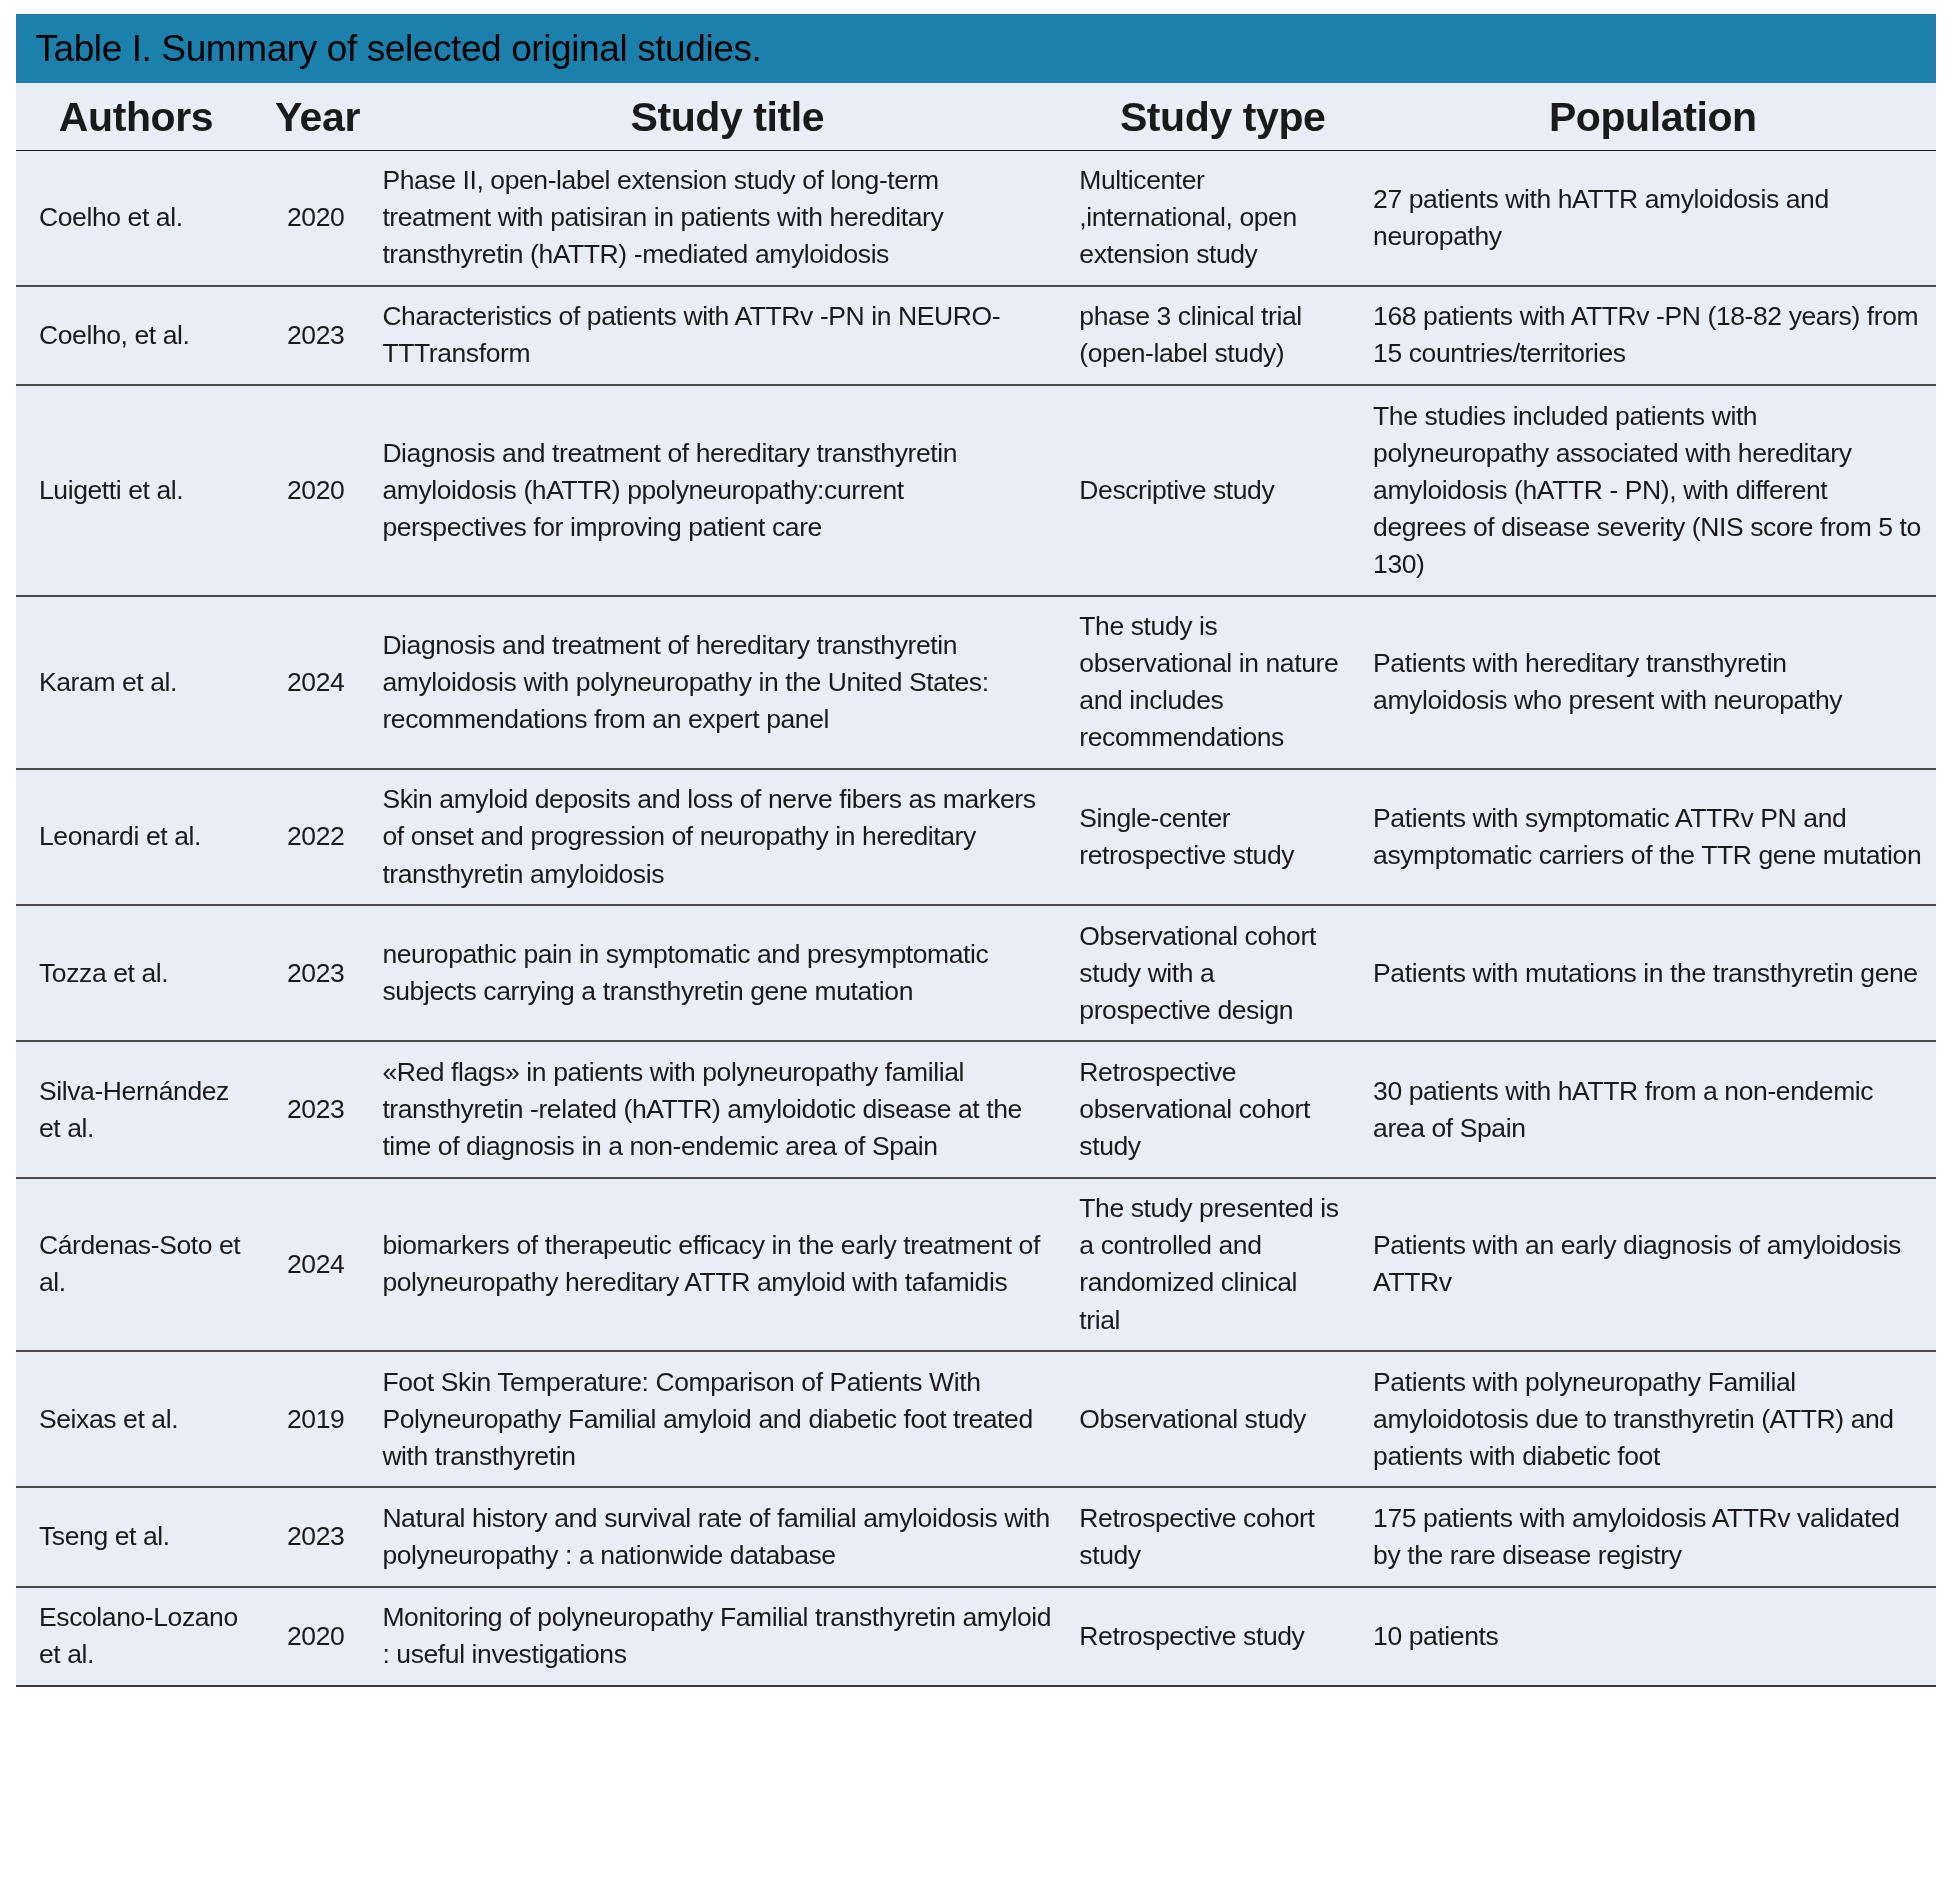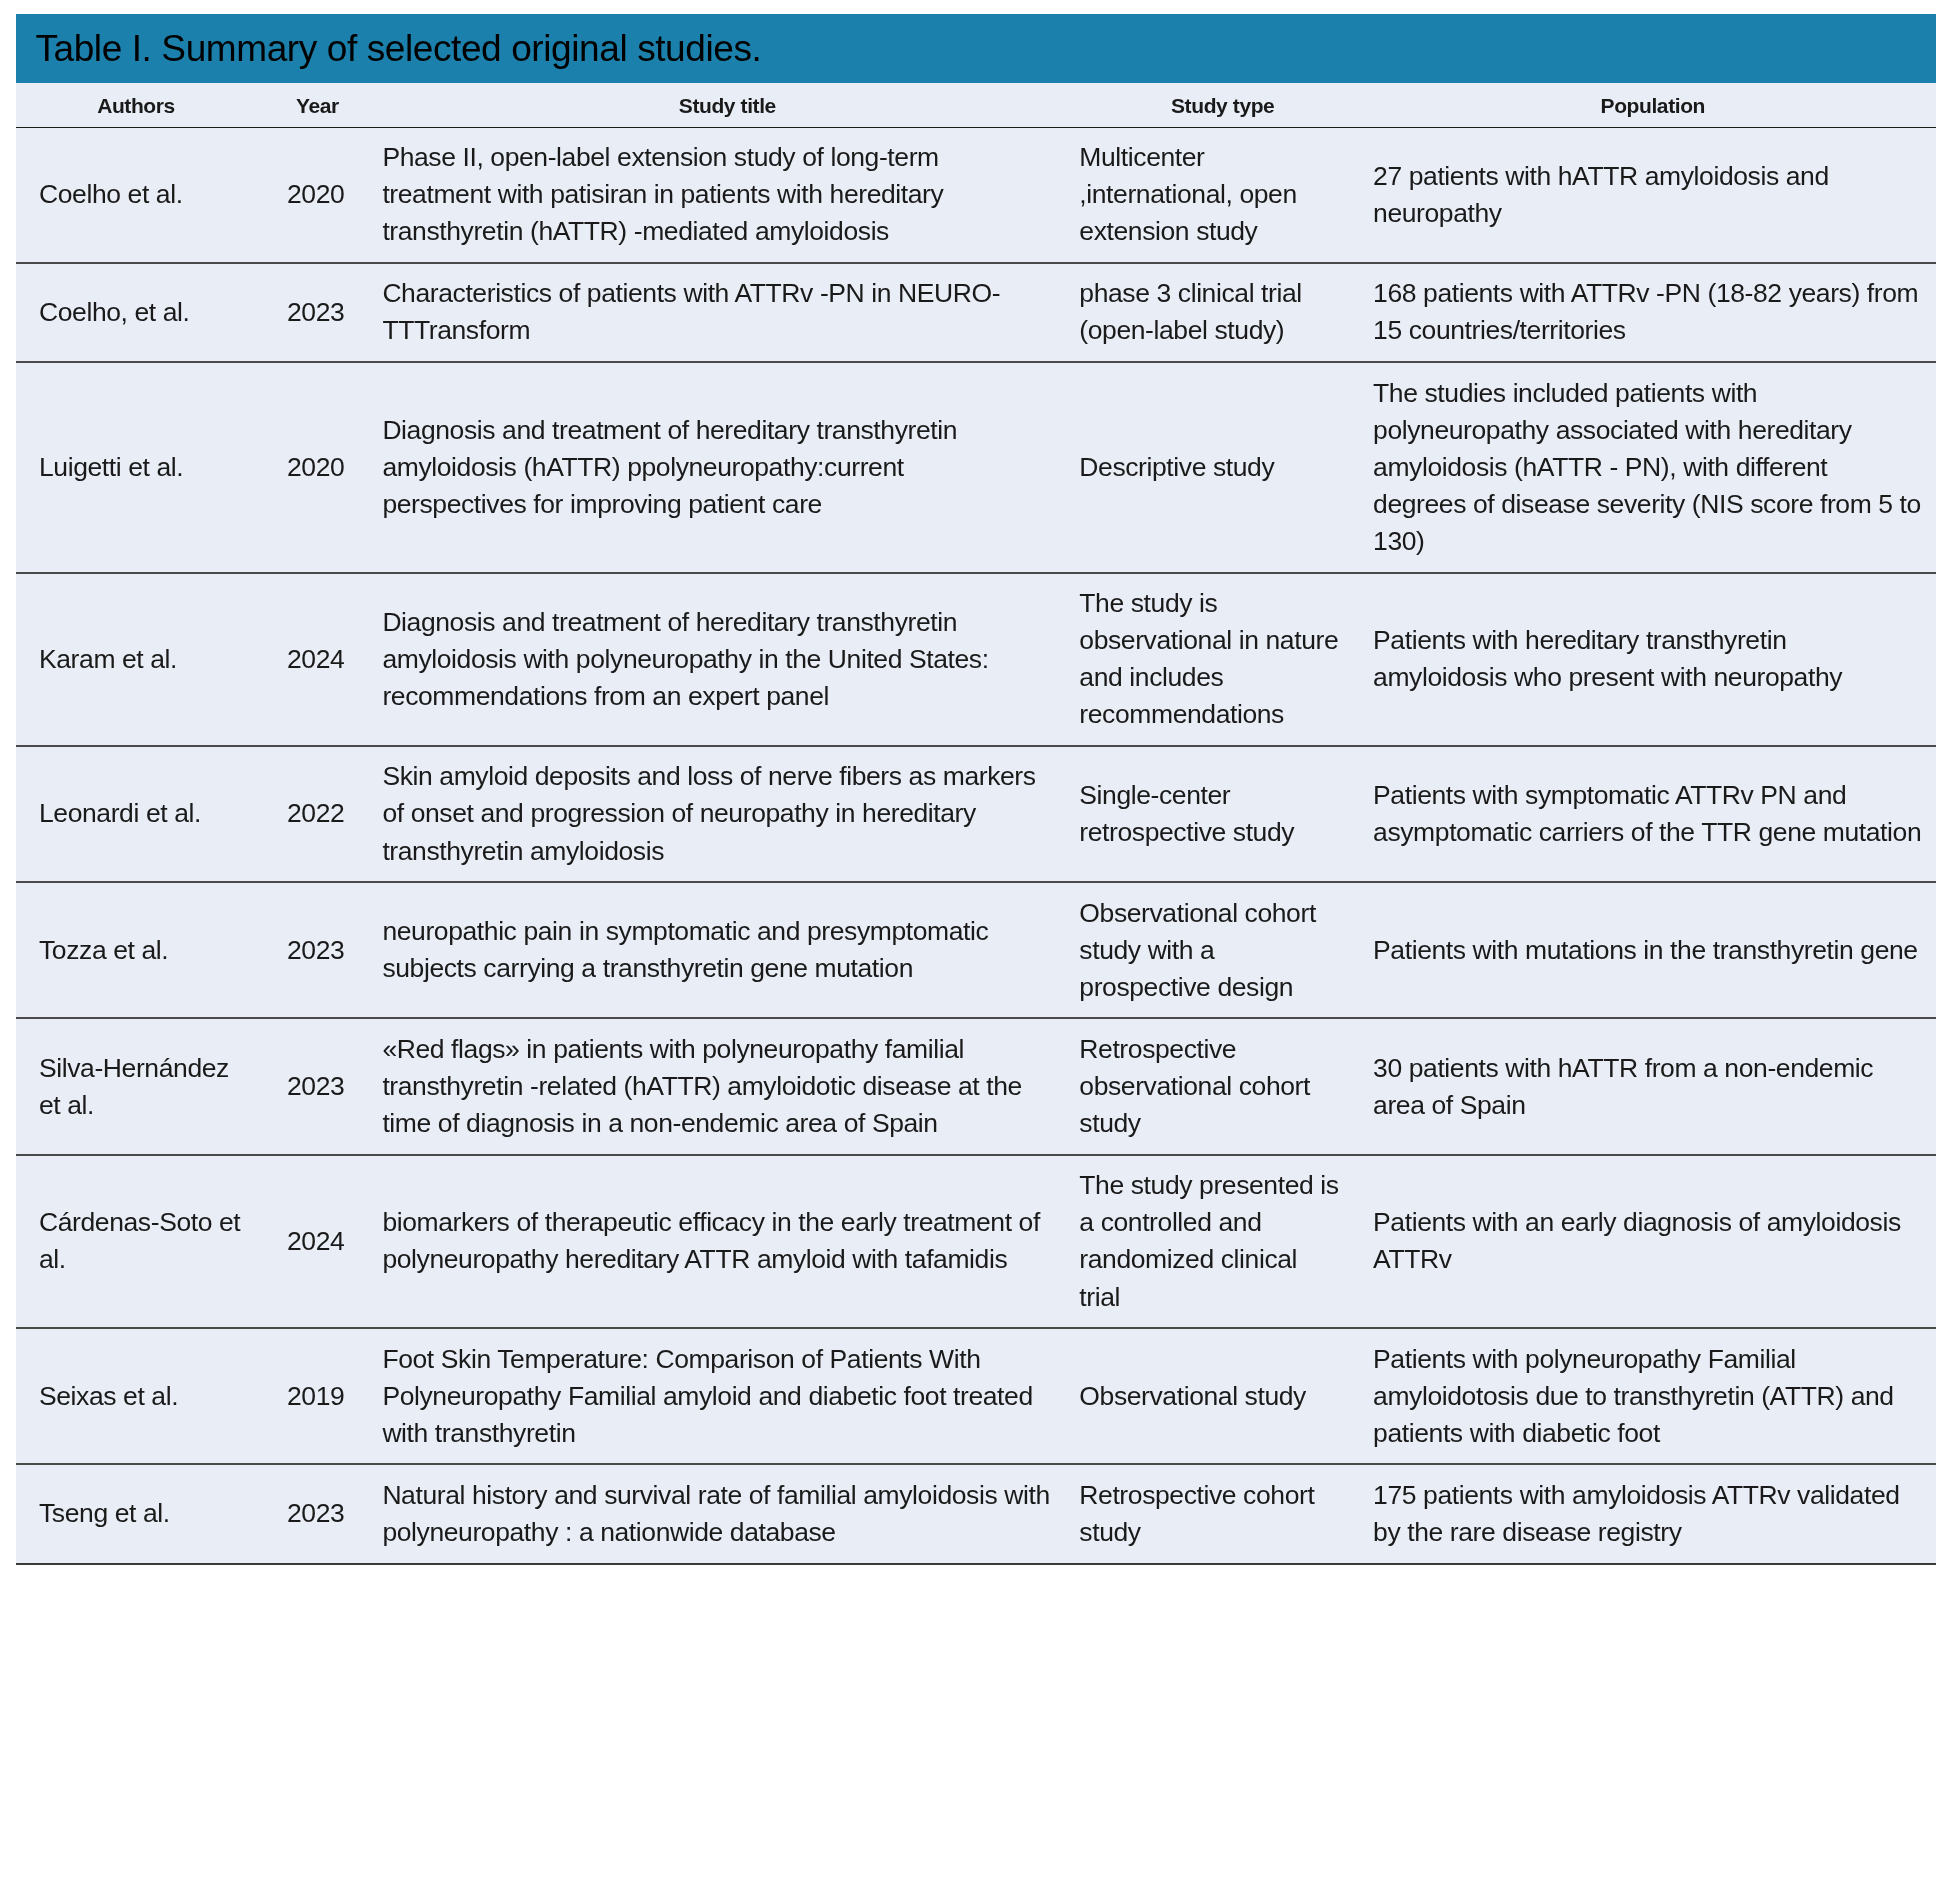--- a/index.html
+++ b/index.html
@@ -30,21 +30,21 @@
     background: #e9edf6;
     table-layout: fixed;
   }
   col.w-authors { width: 12.5%; }
   col.w-year    { width: 6.4%;  }
   col.w-title   { width: 36.3%; }
   col.w-type    { width: 15.3%; }
   col.w-pop     { width: 29.5%; }
 
   thead th {
-    font-size: 21px;
+    font-size: 41px;
     font-weight: 700;
     letter-spacing: -0.4px;
     text-align: center;
     padding: 10.6px 7px 8.8px 7px;
     border-bottom: 1.8px solid #1a1a1a;
   }
   tbody td {
     font-size: 26.5px;
     line-height: 1.4;
     letter-spacing: -0.4px;
@@ -149,17 +149,24 @@
     <td class="c-type">Observational study</td>
     <td class="c-pop">Patients with polyneuropathy Familial amyloidotosis due to transthyretin (ATTR) and patients with diabetic foot</td>
   </tr>
         <tr>
     <td class="c-authors">Tseng et al.</td>
     <td class="c-year">2023</td>
     <td class="c-title">Natural history and survival rate of familial amyloidosis with polyneuropathy : a nationwide database</td>
     <td class="c-type">Retrospective cohort study</td>
     <td class="c-pop">175 patients with amyloidosis ATTRv validated by the rare disease registry</td>
   </tr>
+        <tr>
+    <td class="c-authors">Escolano-Lozano et al.</td>
+    <td class="c-year">2020</td>
+    <td class="c-title">Monitoring of polyneuropathy Familial transthyretin amyloid : useful investigations</td>
+    <td class="c-type">Retrospective study</td>
+    <td class="c-pop">10 patients</td>
+  </tr>
       </tbody>
   </table>
 
 </div>
 
 
 </body></html>

